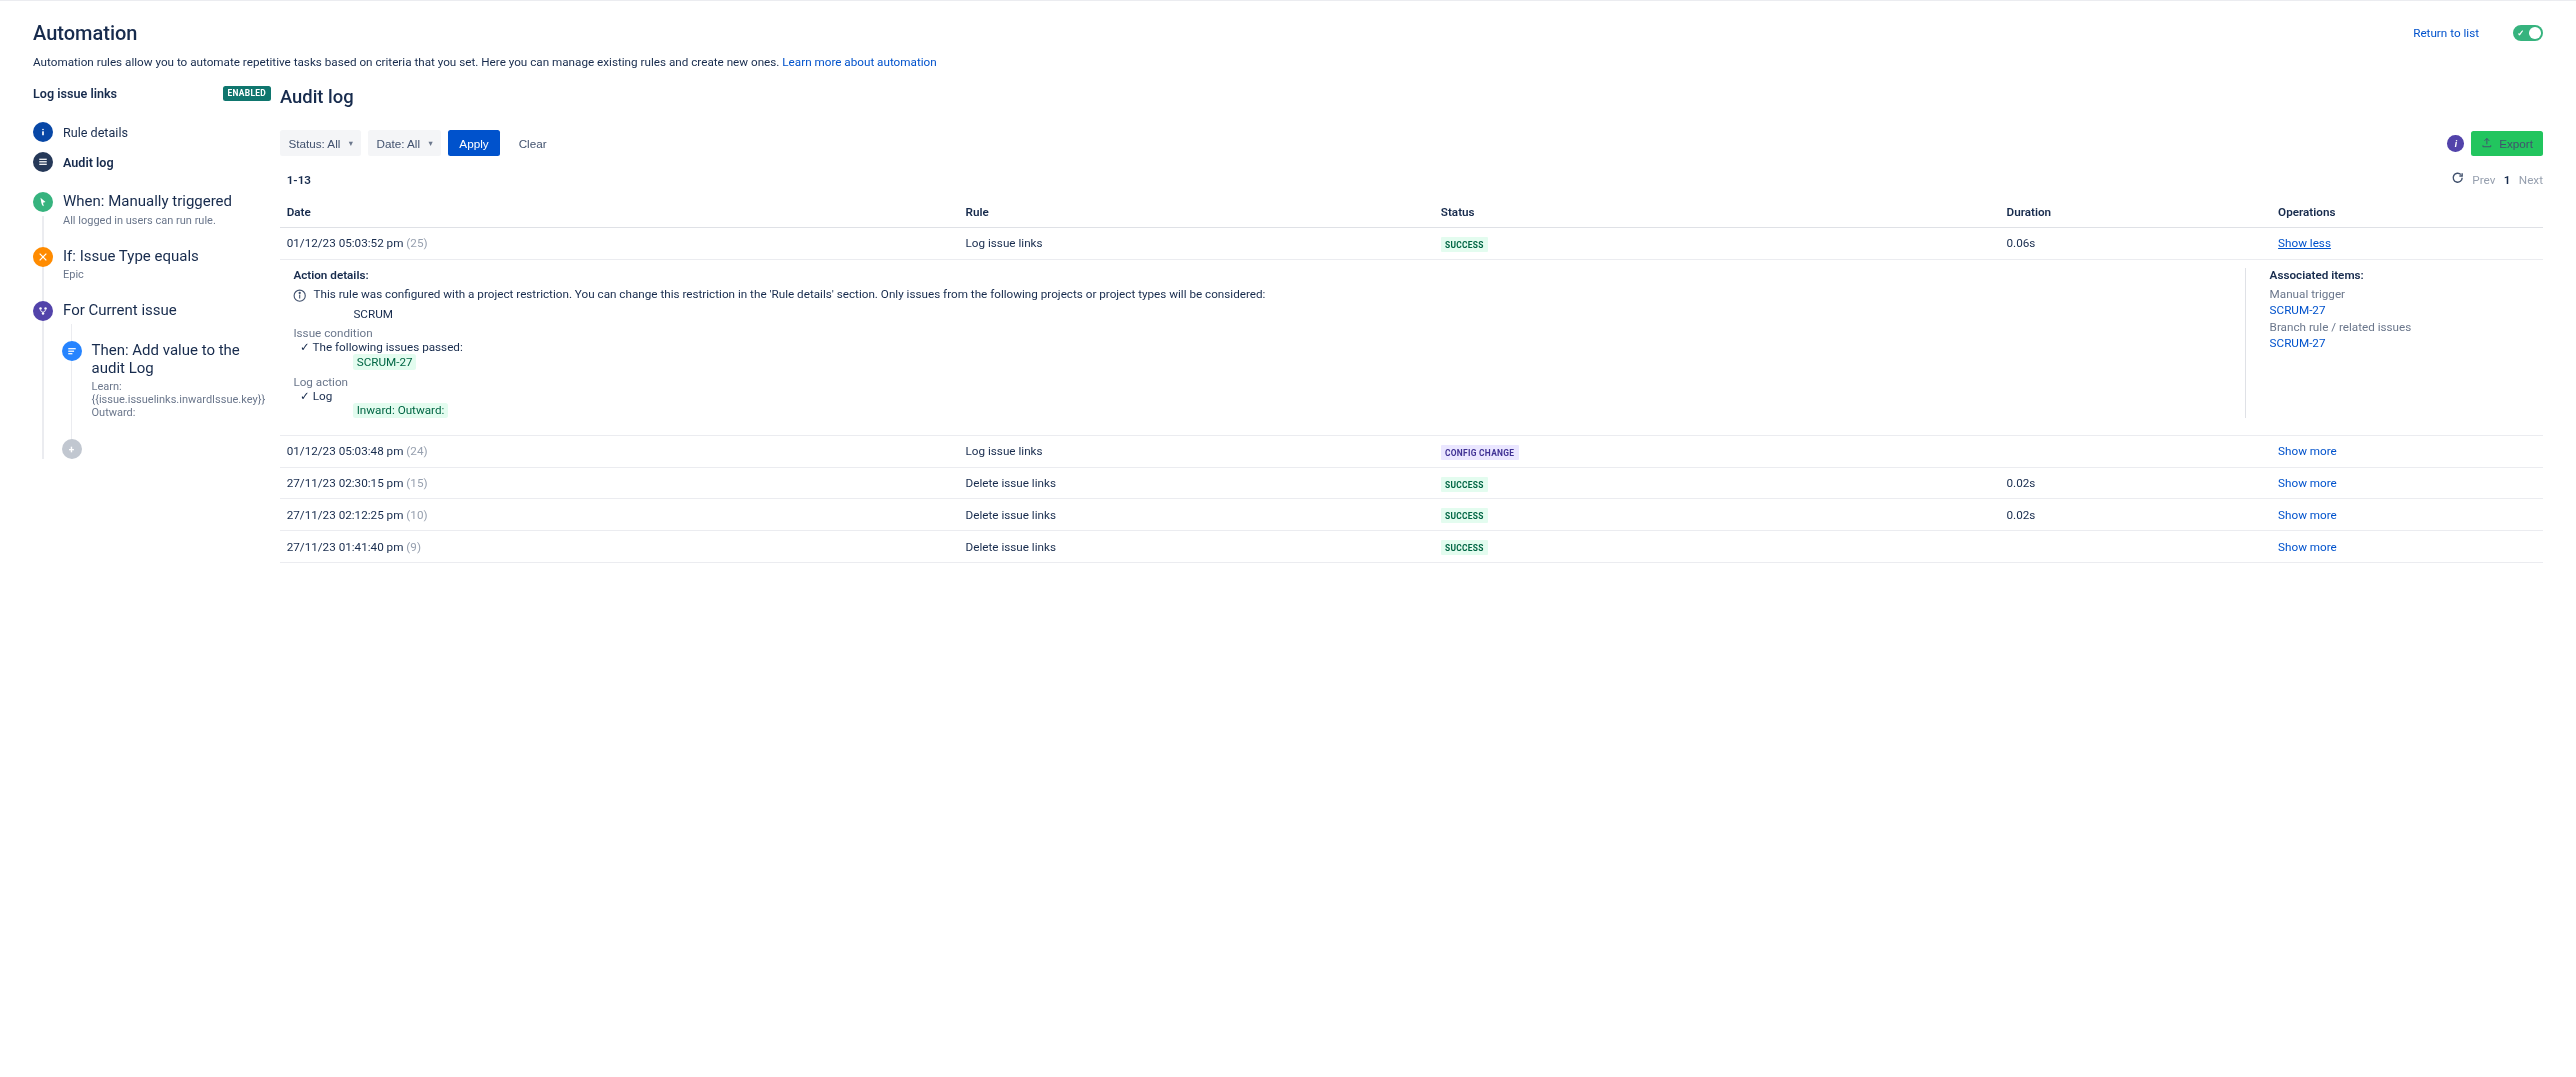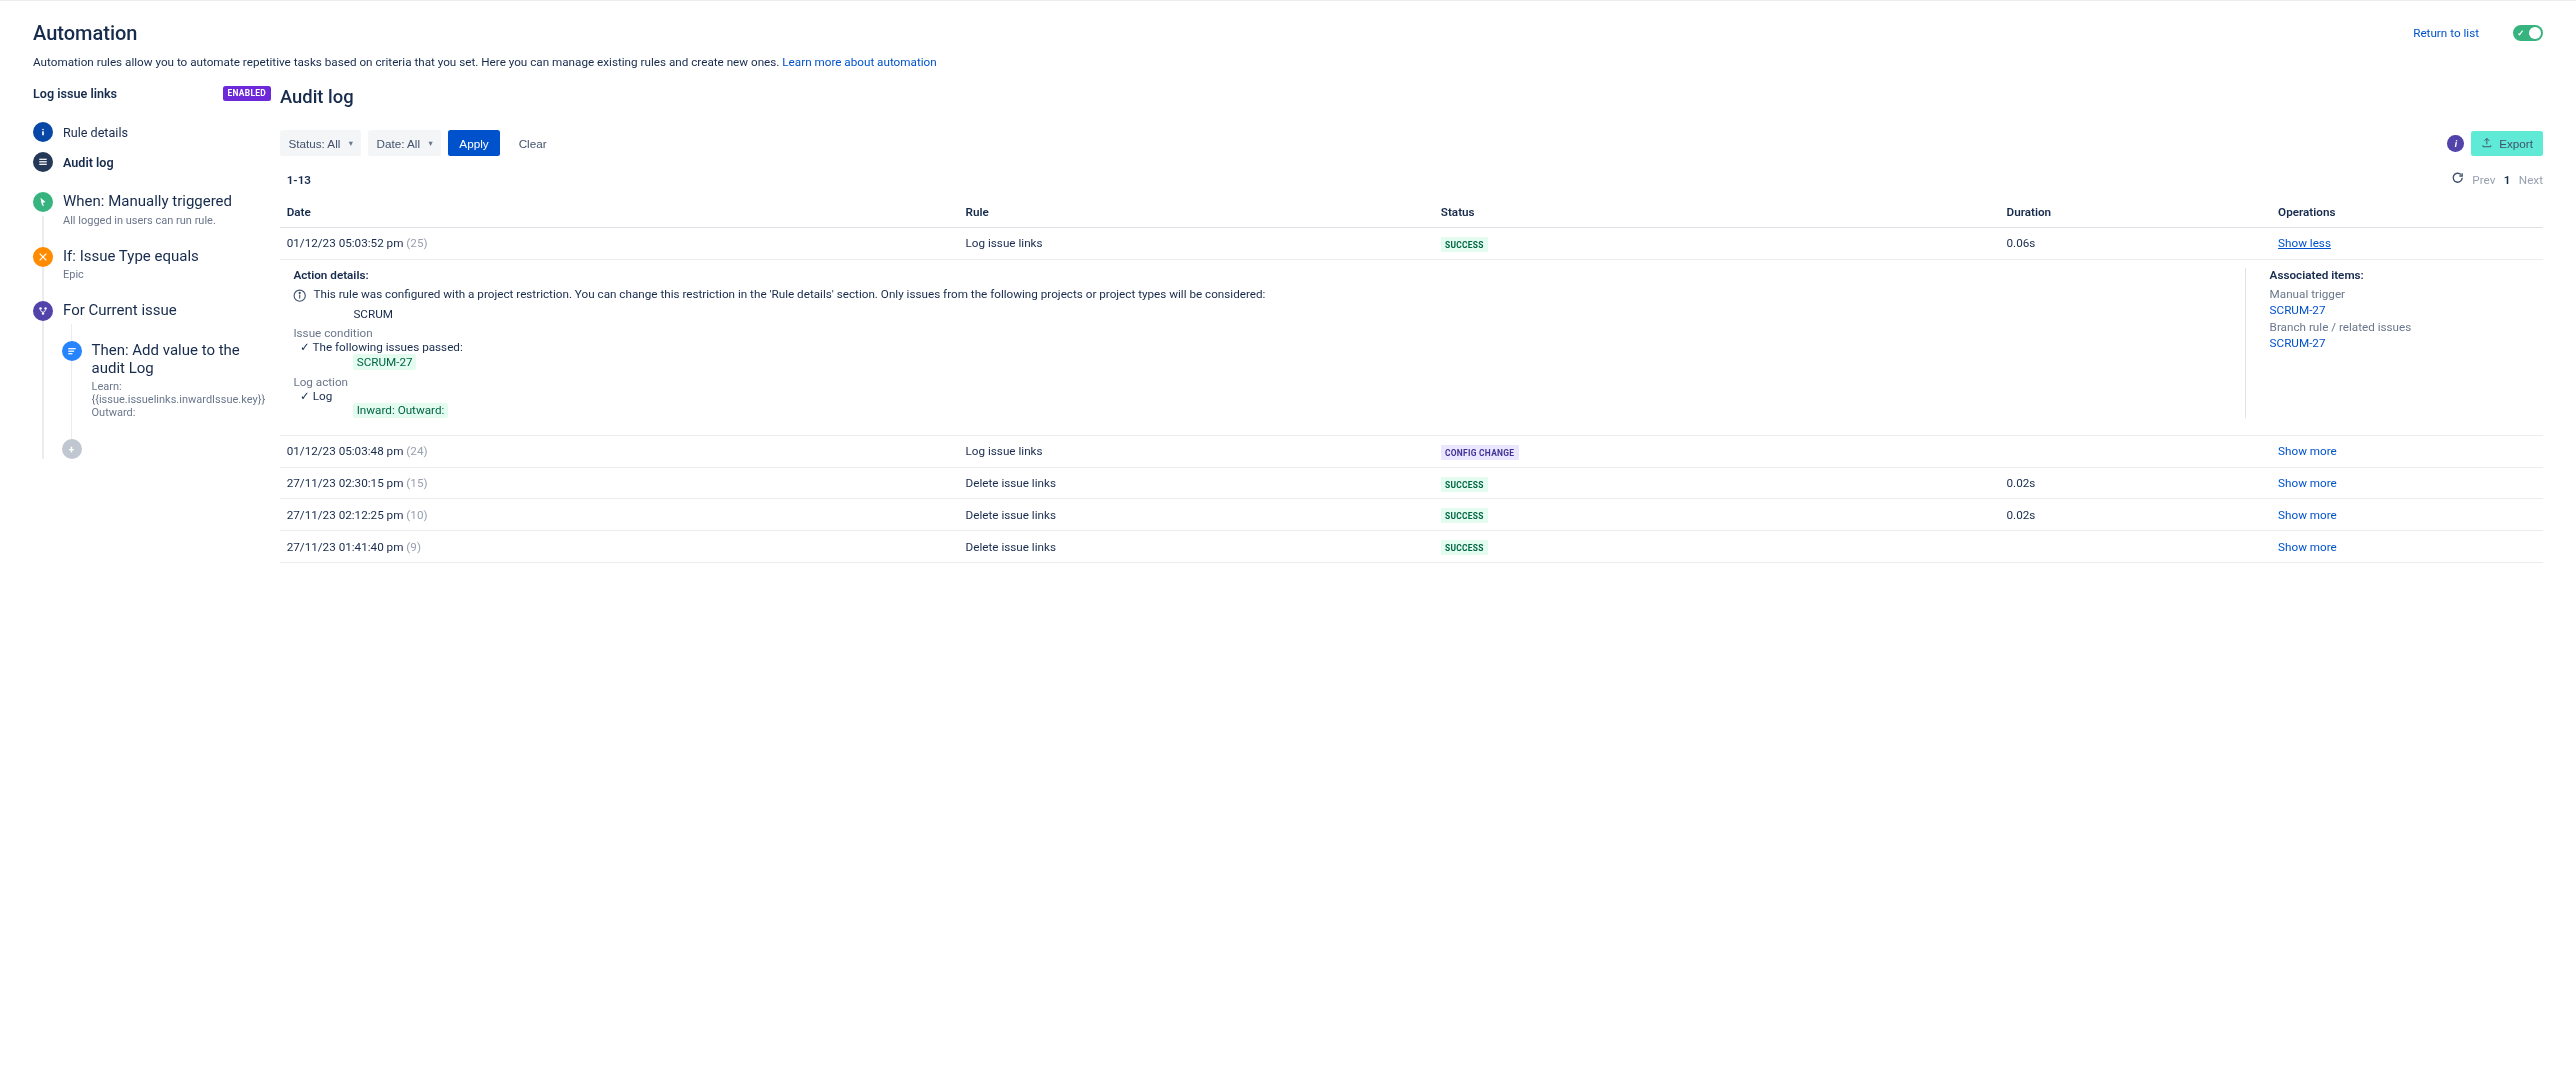--- a/index.html
+++ b/index.html
@@ -79,21 +79,21 @@
     display: flex;
     justify-content: space-between;
     align-items: center;
     margin-bottom: 16.7px;
   }
   .rule-name {
     font-weight: 600;
     font-size: 12.6px;
   }
   .badge-enabled {
-    background: #6d28d9;
+    background: #0f766e;
     color: #fff;
     font-size: 8.4px;
     font-weight: 700;
     padding: 2.5px 5px;
     border-radius: 2.5px;
     letter-spacing: 0.3px;
   }
   .nav-item {
     display: flex;
     align-items: center;
@@ -227,21 +227,21 @@
     color: #fff;
     font-size: 9.2px;
     font-weight: bold;
     display: flex;
     align-items: center;
     justify-content: center;
     font-style: italic;
     cursor: pointer;
   }
   .export-btn {
-    background: #5eead4;
+    background: #22c55e;
     border: none;
     border-radius: 2.5px;
     padding: 5.9px 10px;
     font-size: 11.7px;
     color: #42526E;
     cursor: pointer;
     display: flex;
     align-items: center;
     gap: 6.7px;
   }

